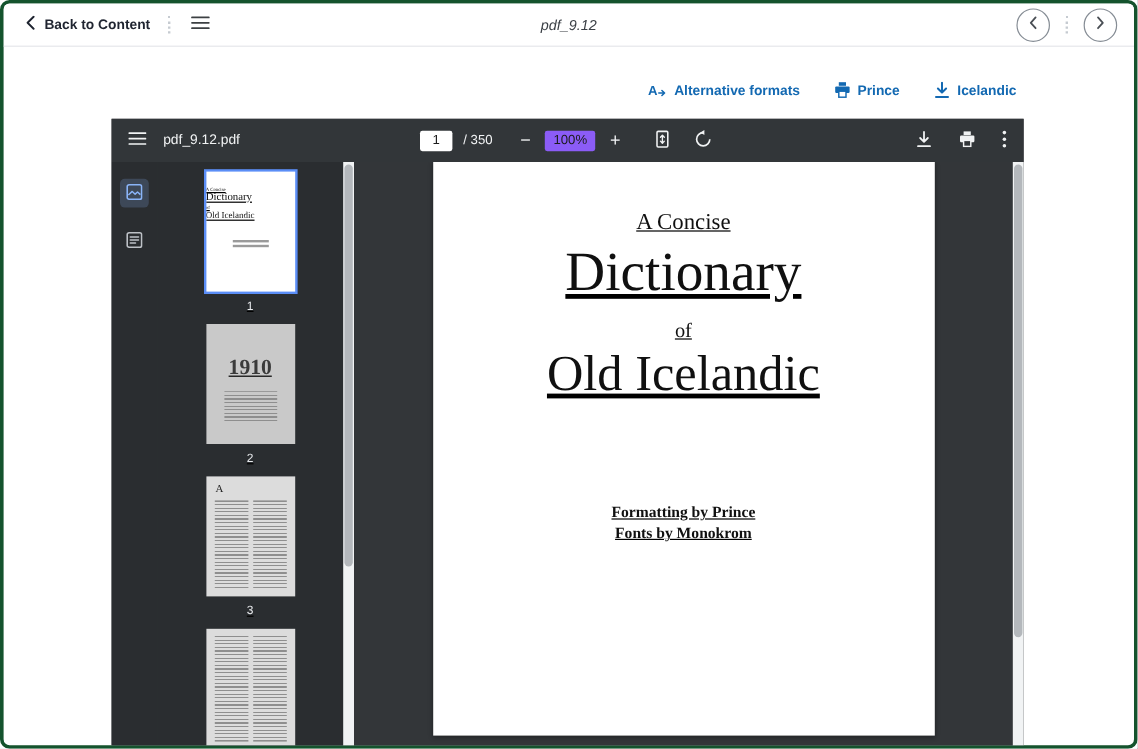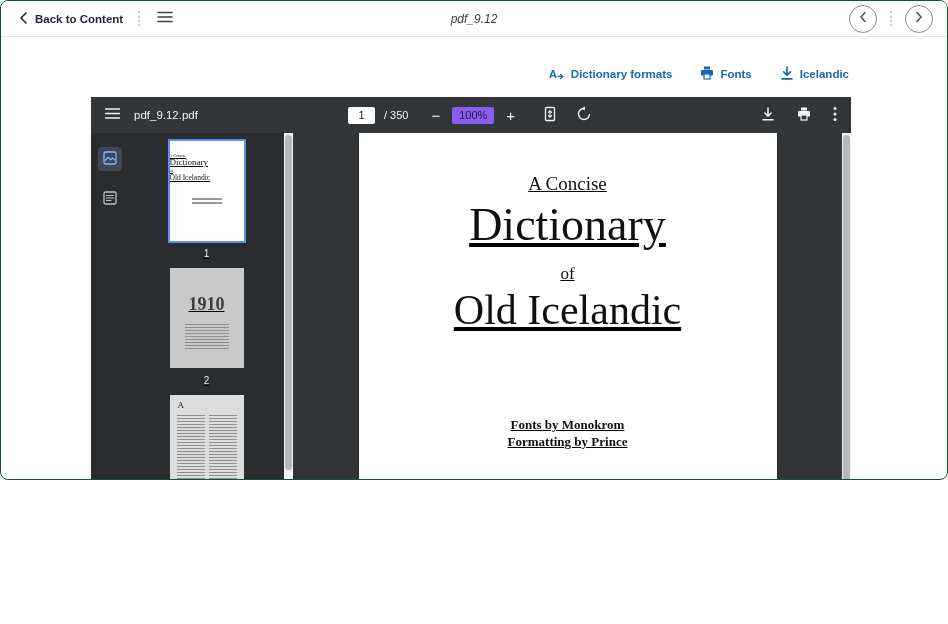--- a/index.html
+++ b/index.html
@@ -1,21 +1,21 @@
 <!DOCTYPE html>
 <html><head>
 <meta charset="utf-8">
 <style>
   * { box-sizing: border-box; }
   html,body { margin:0; padding:0; background:#ffffff; }
   body { font-family:"Liberation Sans", sans-serif; }
 
   .window {
-    width:948px; height:480px; margin:0 auto;
-    border:1px solid #14532d; border-radius:8px;
+    width:948px; height:624px; margin:0 auto;
+    border:3px solid #14532d; border-radius:8px;
     overflow:hidden; background:#ffffff; position:relative;
   }
 
   
   .topbar {
     height:36px; border-bottom:1px solid #e5e7ea;
     display:flex; align-items:center; position:relative;
     padding:0 14px 0 18px; background:#fff;
   }
   .topbar-left { display:flex; align-items:center; gap:15px; }
@@ -193,31 +193,31 @@
   </div>
 
   <div class="actions-row">
     <a class="action-link">
       <span>
         <svg width="16" height="13" viewBox="0 0 16 13">
           <text x="0" y="11" font-size="11" font-weight="bold" fill="#1369b2" font-family="Liberation Sans, sans-serif">A</text>
           <path d="M9 9.5 h4.5 M11.6 7.4 L13.8 9.5 L11.6 11.6" fill="none" stroke="#1369b2" stroke-width="1.3" stroke-linecap="round" stroke-linejoin="round"></path>
         </svg>
       </span>
-      <span>Dictionary formats</span>
+      <span>Alternative formats</span>
     </a>
     <a class="action-link">
       <span>
         <svg width="14" height="14" viewBox="0 0 14 14">
           <rect x="4" y="0.5" width="6" height="3" fill="#1369b2"></rect>
           <rect x="1" y="4" width="12" height="5.5" rx="1" fill="#1369b2"></rect>
           <rect x="4" y="8" width="6" height="5" fill="#ffffff" stroke="#1369b2" stroke-width="1.2"></rect>
         </svg>
       </span>
-      <span>Fonts</span>
+      <span>Prince</span>
     </a>
     <a class="action-link">
       <span>
         <svg width="14" height="14" viewBox="0 0 14 14">
           <path d="M7 1 v8 M3.6 5.8 L7 9.2 L10.4 5.8" fill="none" stroke="#1369b2" stroke-width="1.7" stroke-linecap="round" stroke-linejoin="round"></path>
           <path d="M2 12.8 h10" stroke="#1369b2" stroke-width="1.7" stroke-linecap="round"></path>
         </svg>
       </span>
       <span>Icelandic</span>
     </a>
@@ -365,22 +365,22 @@
         <div class="sb-thumb" style="top:2px; height:68%;"></div>
       </div>
 
       <div class="page-area">
         <div class="pdf-page">
           <div class="pg-line1">A Concise</div>
           <div class="pg-line2">Dictionary</div>
           <div class="pg-line3">of</div>
           <div class="pg-line4">Old Icelandic</div>
           <div class="pg-credits">
+            <div>Formatting by Prince</div>
             <div>Fonts by Monokrom</div>
-            <div>Formatting by Prince</div>
           </div>
         </div>
       </div>
 
       <div class="scrollbar">
         <div class="sb-thumb" style="top:2px; height:80%;"></div>
       </div>
 
     </div>
   </div>

